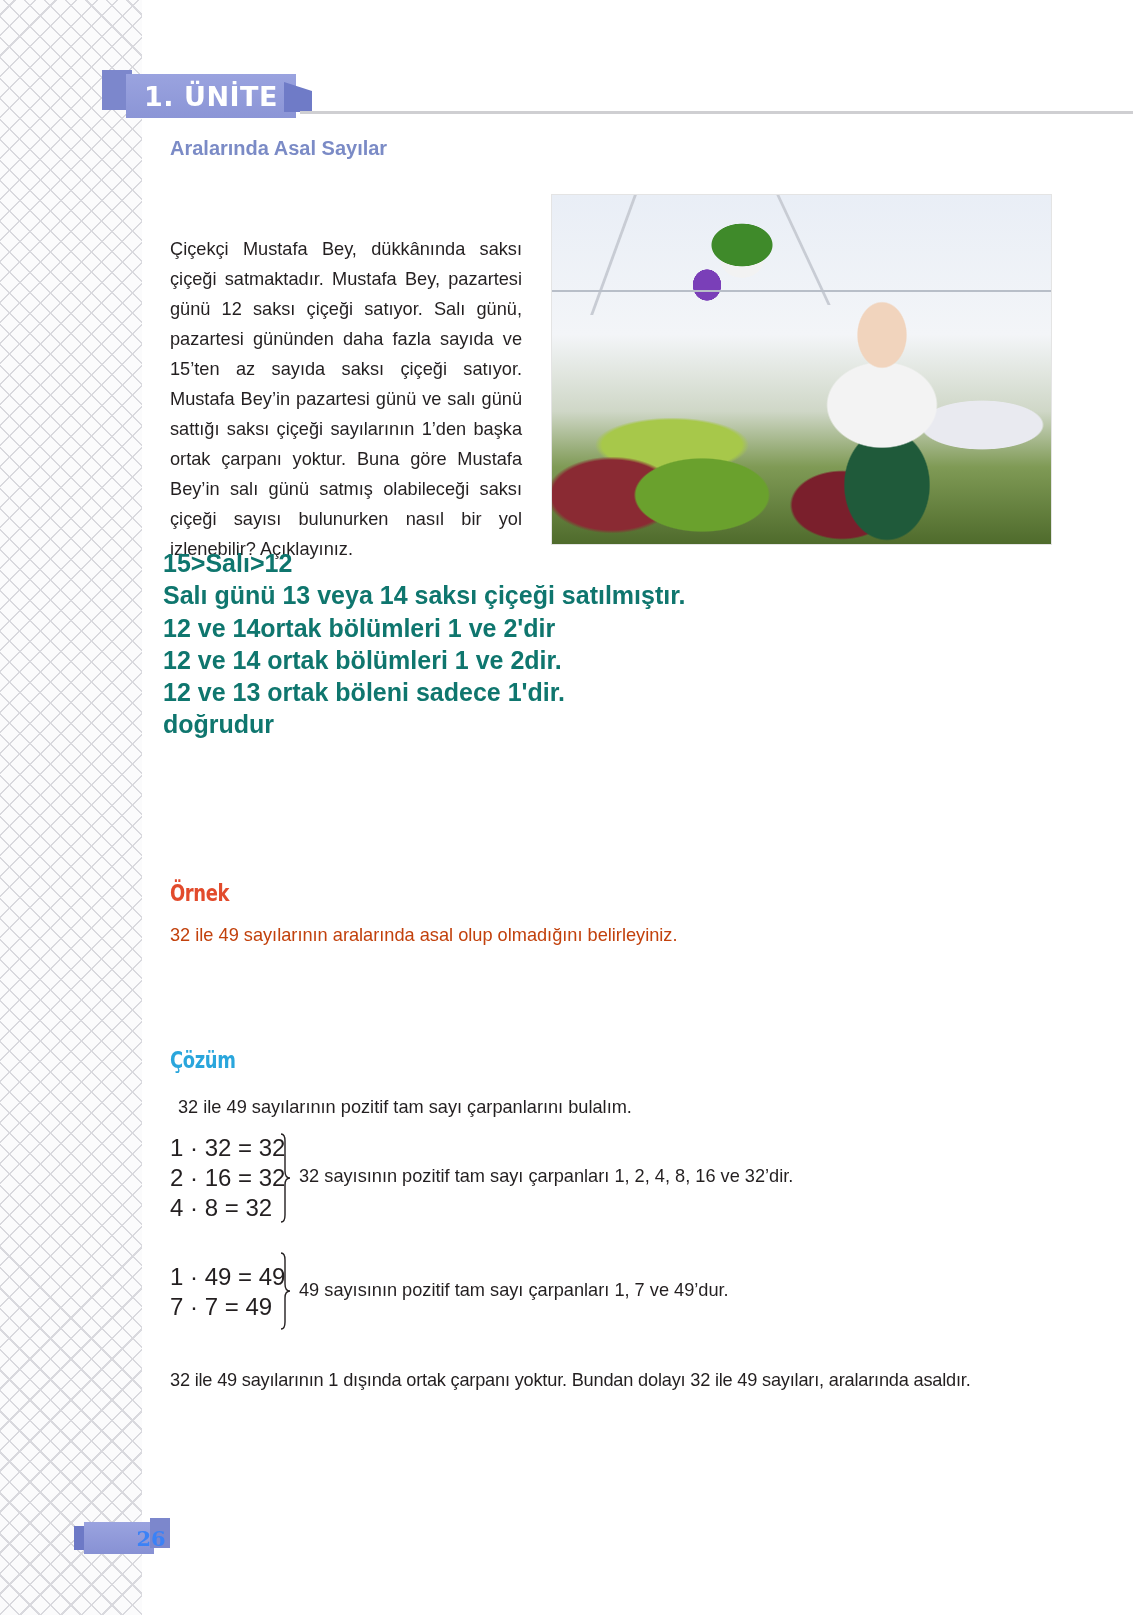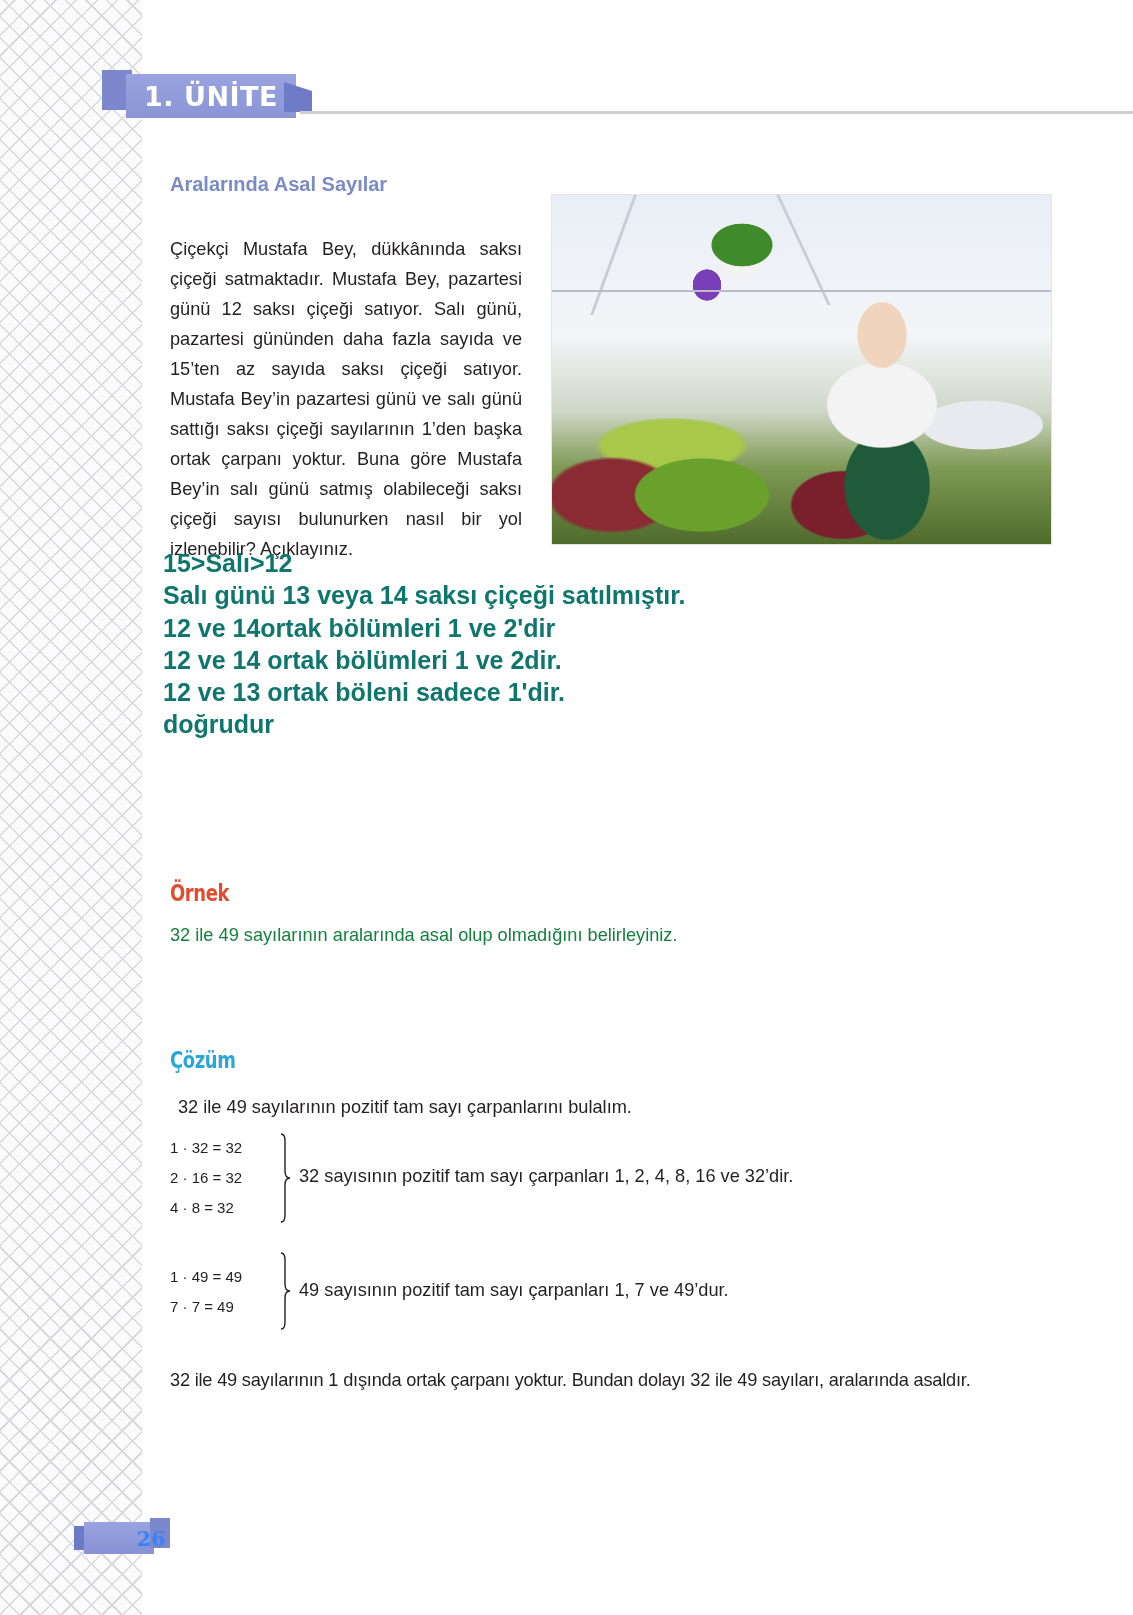--- a/index.html
+++ b/index.html
@@ -23,21 +23,21 @@
     background:linear-gradient(180deg,#9aa3df,#8b95d6); }
   .unit-banner .tail { position:absolute; left:182px; top:14px; width:28px; height:30px;
     background:#6f7bc7; clip-path:polygon(0 0,100% 30%,100% 100%,0 100%); }
   .unit-banner .label { position:absolute; left:24px; top:6px; width:170px; height:44px;
     display:flex; align-items:center; justify-content:center;
     color:#ffffff; font-size:27px; font-weight:bold; letter-spacing:0.5px;
     font-family:"DejaVu Sans", sans-serif; }
   .header-rule { position:absolute; left:300px; top:111px; width:833px; height:3px; background:#cfcfd2; }
 
   .section-title { position:absolute; left:170px; top:137px;
-    font-size:20px; font-weight:bold; color:#7b8bc6;margin-top:36px; }
+    font-size:20px; font-weight:bold; color:#7b8bc6; }
 
   .intro { position:absolute; left:170px; top:190px; width:352px;
     font-size:18.2px; line-height:30px; text-align:justify; color:#231f20;margin-top:44px; }
 
   .photo { position:absolute; left:551px; top:194px; width:499px; height:349px;
     overflow:hidden; border:1px solid #e4e4e4;
     background:
       radial-gradient(ellipse 60px 80px at 330px 140px, #f1d4bd 0 40%, transparent 42%),
       radial-gradient(ellipse 90px 70px at 330px 210px, #f3f3f3 0 60%, transparent 62%),
       radial-gradient(ellipse 70px 90px at 335px 290px, #1f5a3a 0 60%, transparent 62%),
@@ -55,28 +55,28 @@
   .photo .beam2 { position:absolute; left:250px; top:0; width:3px; height:110px; background:#c8ccd4; transform:skewX(25deg); }
   .photo .beam3 { position:absolute; left:0; top:95px; width:499px; height:2px; background:#b8bec8; }
 
   .answer { position:absolute; left:163px; top:547px; width:930px; height:240px; overflow:hidden;
     font-size:25px; font-weight:bold; line-height:32.3px; color:#0f766e; }
   .answer div { white-space:normal; }
 
   .heading-ornek { position:absolute; left:170px; top:880px;
     font-family:"DejaVu Sans", sans-serif; font-size:23px; font-weight:bold;
     color:#e24b2c; transform:scaleX(0.78); transform-origin:left; letter-spacing:-0.5px; }
-  .ornek-text { position:absolute; left:170px; top:925px; font-size:18.2px; color:#15803d; }
+  .ornek-text { position:absolute; left:170px; top:925px; font-size:18.2px; color:#c2410c; }
 
   .heading-cozum { position:absolute; left:170px; top:1047px;
     font-family:"DejaVu Sans", sans-serif; font-size:23px; font-weight:bold;
     color:#2aa6dc; transform:scaleX(0.78); transform-origin:left; letter-spacing:-0.5px; }
   .cozum-intro { position:absolute; left:170px; top:1097px; font-size:18.2px;margin-left:8px; }
 
-  .eq-group { position:absolute; left:170px; font-size:15px; }
+  .eq-group { position:absolute; left:170px; font-size:24px; }
   .eq-group .eq { height:30px; line-height:30px; white-space:nowrap; }
   .brace { position:absolute; width:12px; }
   .brace svg { display:block; }
   .eq-desc { position:absolute; font-size:18.2px; white-space:nowrap; }
 
   .conclusion { position:absolute; left:170px; top:1370px; font-size:18.2px; white-space:nowrap; letter-spacing:-0.2px; }
 
   
   .page-badge { position:absolute; left:74px; top:1518px; width:96px; height:36px; }
   .page-badge .l { position:absolute; left:0; top:8px; width:14px; height:24px; background:#6d79c6; }

